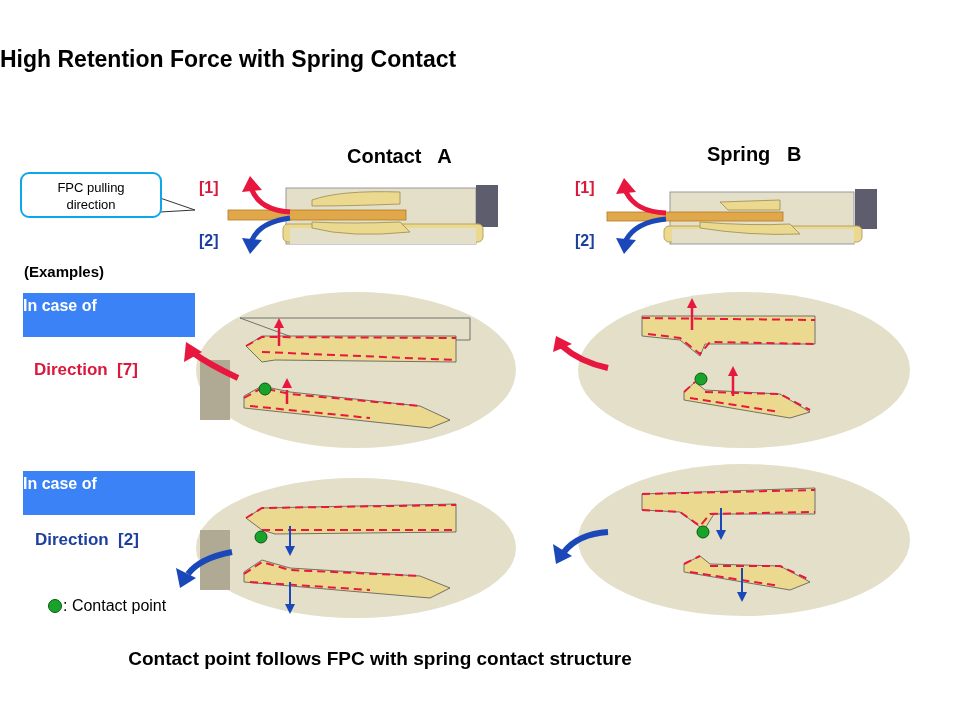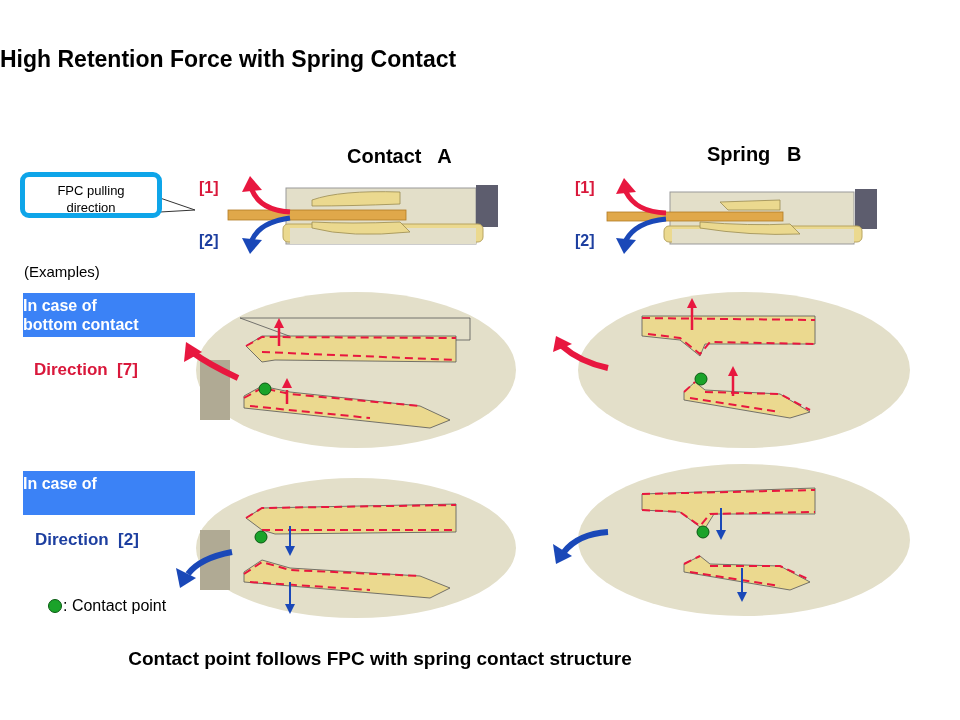--- a/index.html
+++ b/index.html
@@ -1,24 +1,24 @@
 <!DOCTYPE html>
 <html><head>
 <meta charset="utf-8">
 <style>
   html,body{margin:0;padding:0;background:#ffffff;}
   body{width:960px;height:720px;position:relative;overflow:hidden;font-family:"Liberation Sans",sans-serif;color:#000;}
   .abs{position:absolute;}
   .title{left:0;top:46px;width:960px;text-align:left;font-size:23px;font-weight:bold;}
   .footer{left:0;top:648px;width:760px;text-align:center;font-size:19px;font-weight:bold;}
   .col-head{font-size:20px;font-weight:bold;white-space:pre;margin-left:24px;}
-  .callout{left:20px;top:172px;width:142px;height:46px;border:5px solid #0ea5e9;border-radius:9px;background:#fff;font-size:13px;text-align:center;line-height:17px;padding-top:5px;box-sizing:border-box;}
+  .callout{left:20px;top:172px;width:142px;height:46px;border:2px solid #0ea5e9;border-radius:9px;background:#fff;font-size:13px;text-align:center;line-height:17px;padding-top:5px;box-sizing:border-box;}
   .lbl1{font-size:16px;font-weight:bold;color:#d9183b;}
   .lbl2{font-size:16px;font-weight:bold;color:#1d3fa0;}
-  .examples{left:24px;top:263px;font-size:15px;font-weight:normal;}
+  .examples{left:24px;top:263px;font-size:15px;font-weight:bold;}
   .case{width:172px;height:44px;background:#3b82f6;color:#fff;font-size:16px;font-weight:bold;text-align:left;line-height:19px;padding-top:3px;box-sizing:border-box;}
   .dir1{left:34px;top:360px;font-size:17px;font-weight:bold;color:#d9183b;white-space:pre;}
   .dir2{left:35px;top:530px;font-size:17px;font-weight:bold;color:#1d3fa0;white-space:pre;}
   .legend{left:48px;top:597px;font-size:16px;display:flex;align-items:center;}
   .dot{width:12px;height:12px;border-radius:50%;background:#1aa32a;border:1px solid #0a5a12;display:inline-block;margin-right:1px;}
   svg{position:absolute;left:0;top:0;}
 </style>
 </head>
 <body>
 
@@ -131,21 +131,20 @@
 
 <div class="abs lbl1" style="left:199px;top:179px;">[1]</div>
 <div class="abs lbl2" style="left:199px;top:232px;">[2]</div>
 <div class="abs lbl1" style="left:575px;top:179px;">[1]</div>
 <div class="abs lbl2" style="left:575px;top:232px;">[2]</div>
 
 <div class="abs examples">(Examples)</div>
 
 <div class="abs case" style="left:23px;top:293px;">
   <div>In case of</div>
-  <div>bottom contact</div>
 </div>
 <div class="abs dir1">Direction  [7]</div>
 
 <div class="abs case" style="left:23px;top:471px;">
   <div>In case of</div>
 </div>
 <div class="abs dir2">Direction  [2]</div>
 
 <div class="abs legend">
   <span class="dot"></span>

